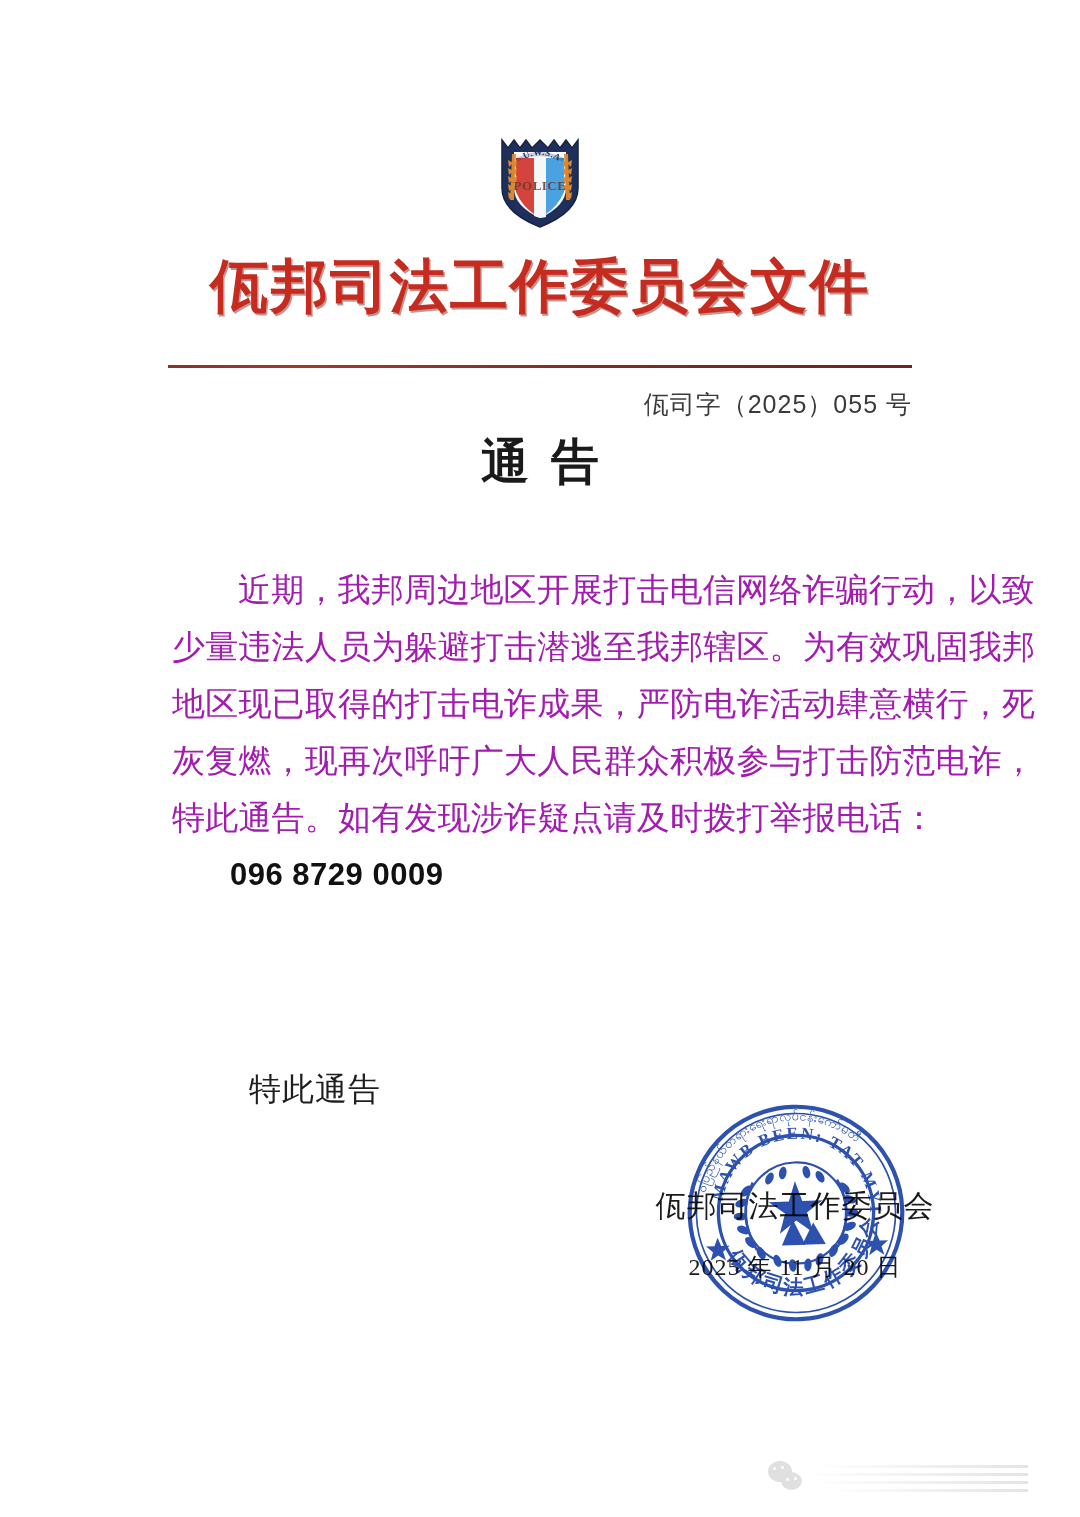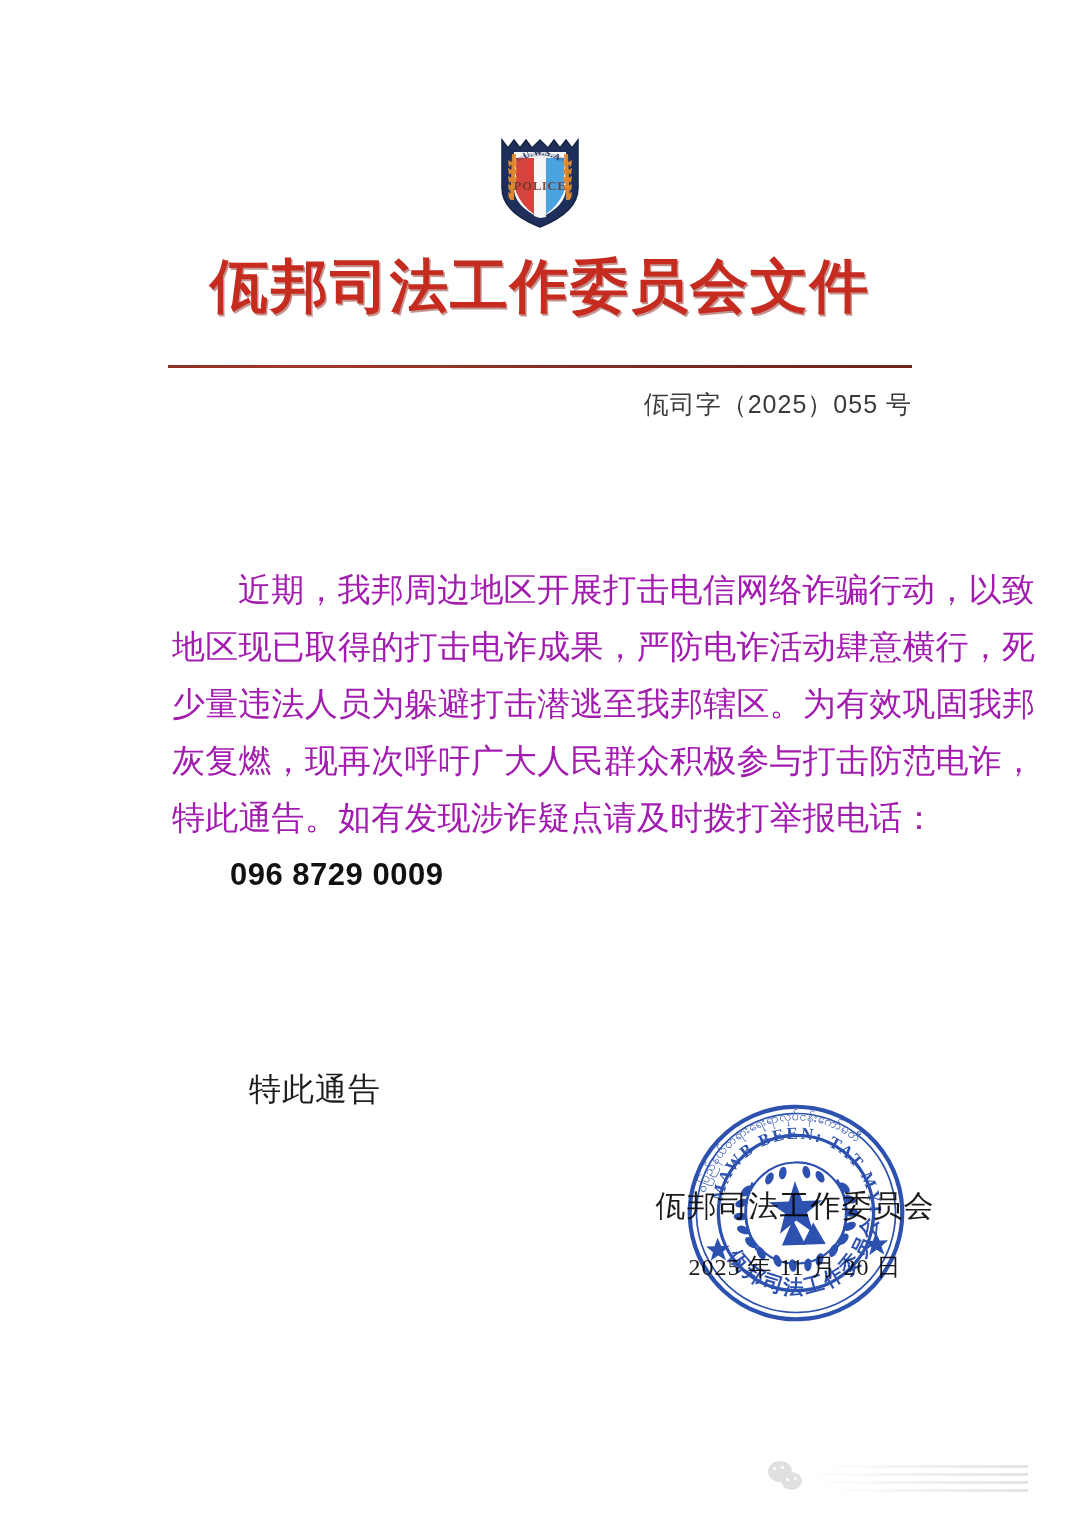--- a/index.html
+++ b/index.html
@@ -276,26 +276,27 @@
       </svg>
     </div>
   </div>
 
   <div class="doc-title">佤邦司法工作委员会文件</div>
 
   <div class="divider"></div>
 
   <div class="doc-number">佤司字（2025）055 号</div>
 
+  <div class="notice-heading">通告</div>
 
   <div class="body-block">
 
     <div class="para-line indent">近期，我邦周边地区开展打击电信网络诈骗行动，以致</div>
+    <div class="para-line">少量违法人员为躲避打击潜逃至我邦辖区。为有效巩固我邦</div>
     <div class="para-line">地区现已取得的打击电诈成果，严防电诈活动肆意横行，死</div>
-    <div class="para-line">少量违法人员为躲避打击潜逃至我邦辖区。为有效巩固我邦</div>
     <div class="para-line">灰复燃，现再次呼吁广大人民群众积极参与打击防范电诈，</div>
     <div class="para-line">特此通告。如有发现涉诈疑点请及时拨打举报电话：</div>
 
     <div class="phone-list">
       <div class="phone-line">096 8729 0009</div>
     </div>
   </div>
 
   <div class="closing">特此通告</div>
 

